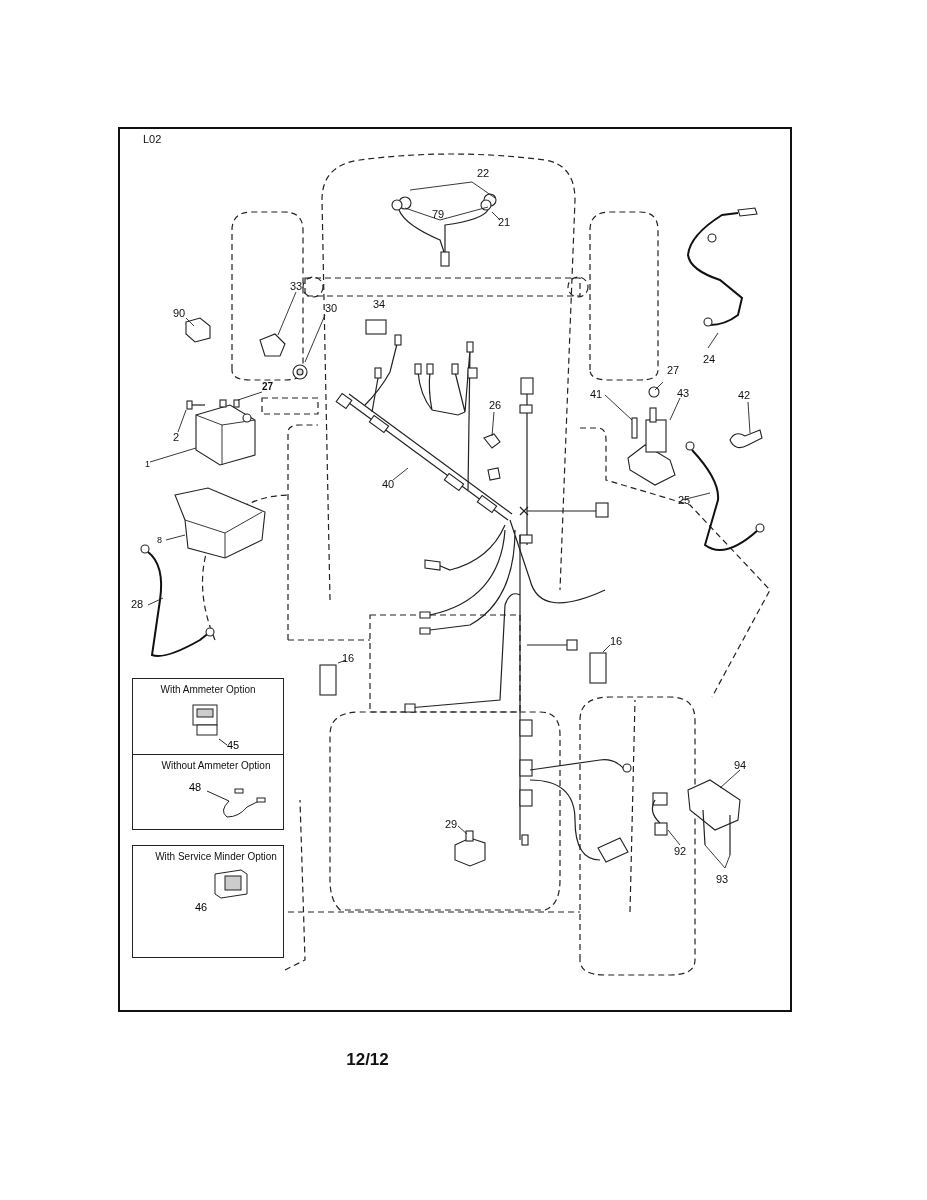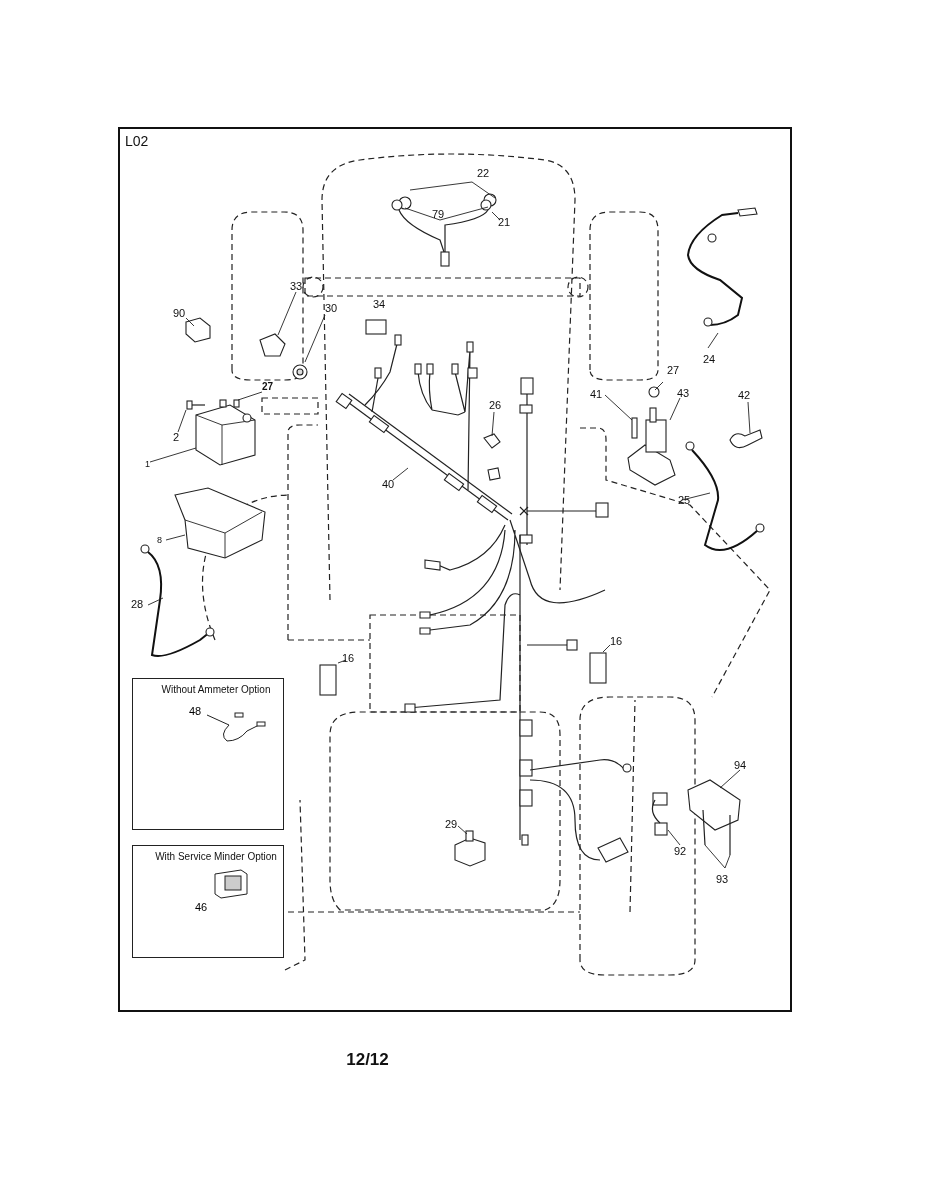--- a/index.html
+++ b/index.html
@@ -6,21 +6,21 @@
   body { width:927px; height:1200px; position:relative; overflow:hidden; font-family:"Liberation Sans", sans-serif; color:#111; }
   #frame { position:absolute; left:118px; top:127px; width:674px; height:885px; border:2px solid #111; box-sizing:border-box; }
   #diagram { position:absolute; left:0; top:0; width:927px; height:1200px; }
   .lbl { font-family:"Liberation Sans", sans-serif; font-size:11px; fill:#111; }
   .dash { fill:none; stroke:#222; stroke-width:1.2; stroke-dasharray:6 4; }
   .wire { fill:none; stroke:#222; stroke-width:1.2; }
   .wire2 { fill:none; stroke:#111; stroke-width:2; }
   .part { fill:#fff; stroke:#222; stroke-width:1.1; }
   .partg { fill:#ddd; stroke:#222; stroke-width:1.1; }
   .lead { fill:none; stroke:#222; stroke-width:0.9; }
-  #diagram-id { position:absolute; left:125px; top:133px; font-size:14px; }
+  #diagram-id { position:absolute; left:143px; top:133px; font-size:11px; }
   #page-number { position:absolute; left:0; width:735px; top:1050px; text-align:center; font-weight:bold; font-size:17px; }
   .optbox { position:absolute; left:132px; width:152px; border:1.5px solid #222; box-sizing:border-box; background:#fff; }
   .optcell { position:relative; border-bottom:1px solid #222; box-sizing:border-box; }
   .optcell:last-child { border-bottom:none;margin-left:16px; }
   .opttitle { position:absolute; left:0; right:0; top:5px; text-align:center; font-size:10px; }
 </style>
 </head>
 <body>
 
 <div id="frame"></div>
@@ -212,20 +212,30 @@
     <text class="lbl" x="342" y="662">16</text>
     <text class="lbl" x="610" y="645">16</text>
     <text class="lbl" x="445" y="828">29</text>
     <text class="lbl" x="734" y="769">94</text>
     <text class="lbl" x="674" y="855">92</text>
     <text class="lbl" x="716" y="883">93</text>
   </g>
 </svg>
 
 <div class="optbox" style="top:678px;height:152px;">
+  <div class="optcell" style="height:76px;">
+    <div class="opttitle">With Ammeter Option</div>
+    <svg width="150" height="74" style="position:absolute;left:0;top:0">
+      <rect x="60" y="26" width="24" height="20" fill="#fff" stroke="#222"></rect>
+      <rect x="64" y="30" width="16" height="8" fill="#ccc" stroke="#222"></rect>
+      <rect x="64" y="46" width="20" height="10" fill="#fff" stroke="#222"></rect>
+      <path d="M86,60 L94,66" stroke="#222" fill="none"></path>
+      <text x="94" y="70" font-size="11" font-family="Liberation Sans, sans-serif">45</text>
+    </svg>
+  </div>
   <div class="optcell" style="height:73px;">
     <div class="opttitle">Without Ammeter Option</div>
     <svg width="150" height="72" style="position:absolute;left:0;top:0">
       <path d="M58,36 L80,46 Q70,56 78,62 Q90,62 98,52 L110,46" stroke="#222" fill="none"></path>
       <rect x="86" y="34" width="8" height="4" fill="#fff" stroke="#222"></rect>
       <rect x="108" y="43" width="8" height="4" fill="#fff" stroke="#222"></rect>
       <text x="40" y="36" font-size="11" font-family="Liberation Sans, sans-serif">48</text>
     </svg>
   </div>
 </div>

